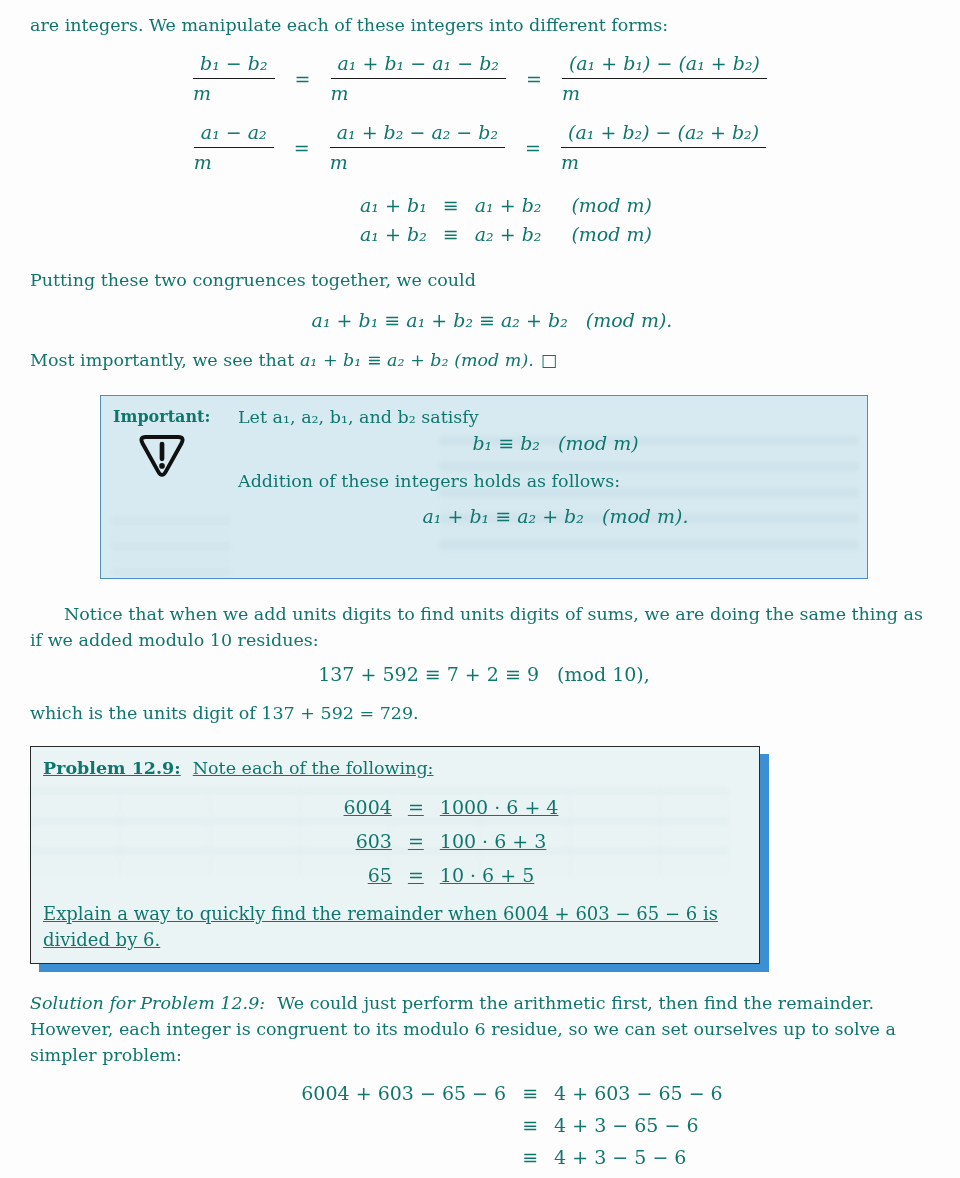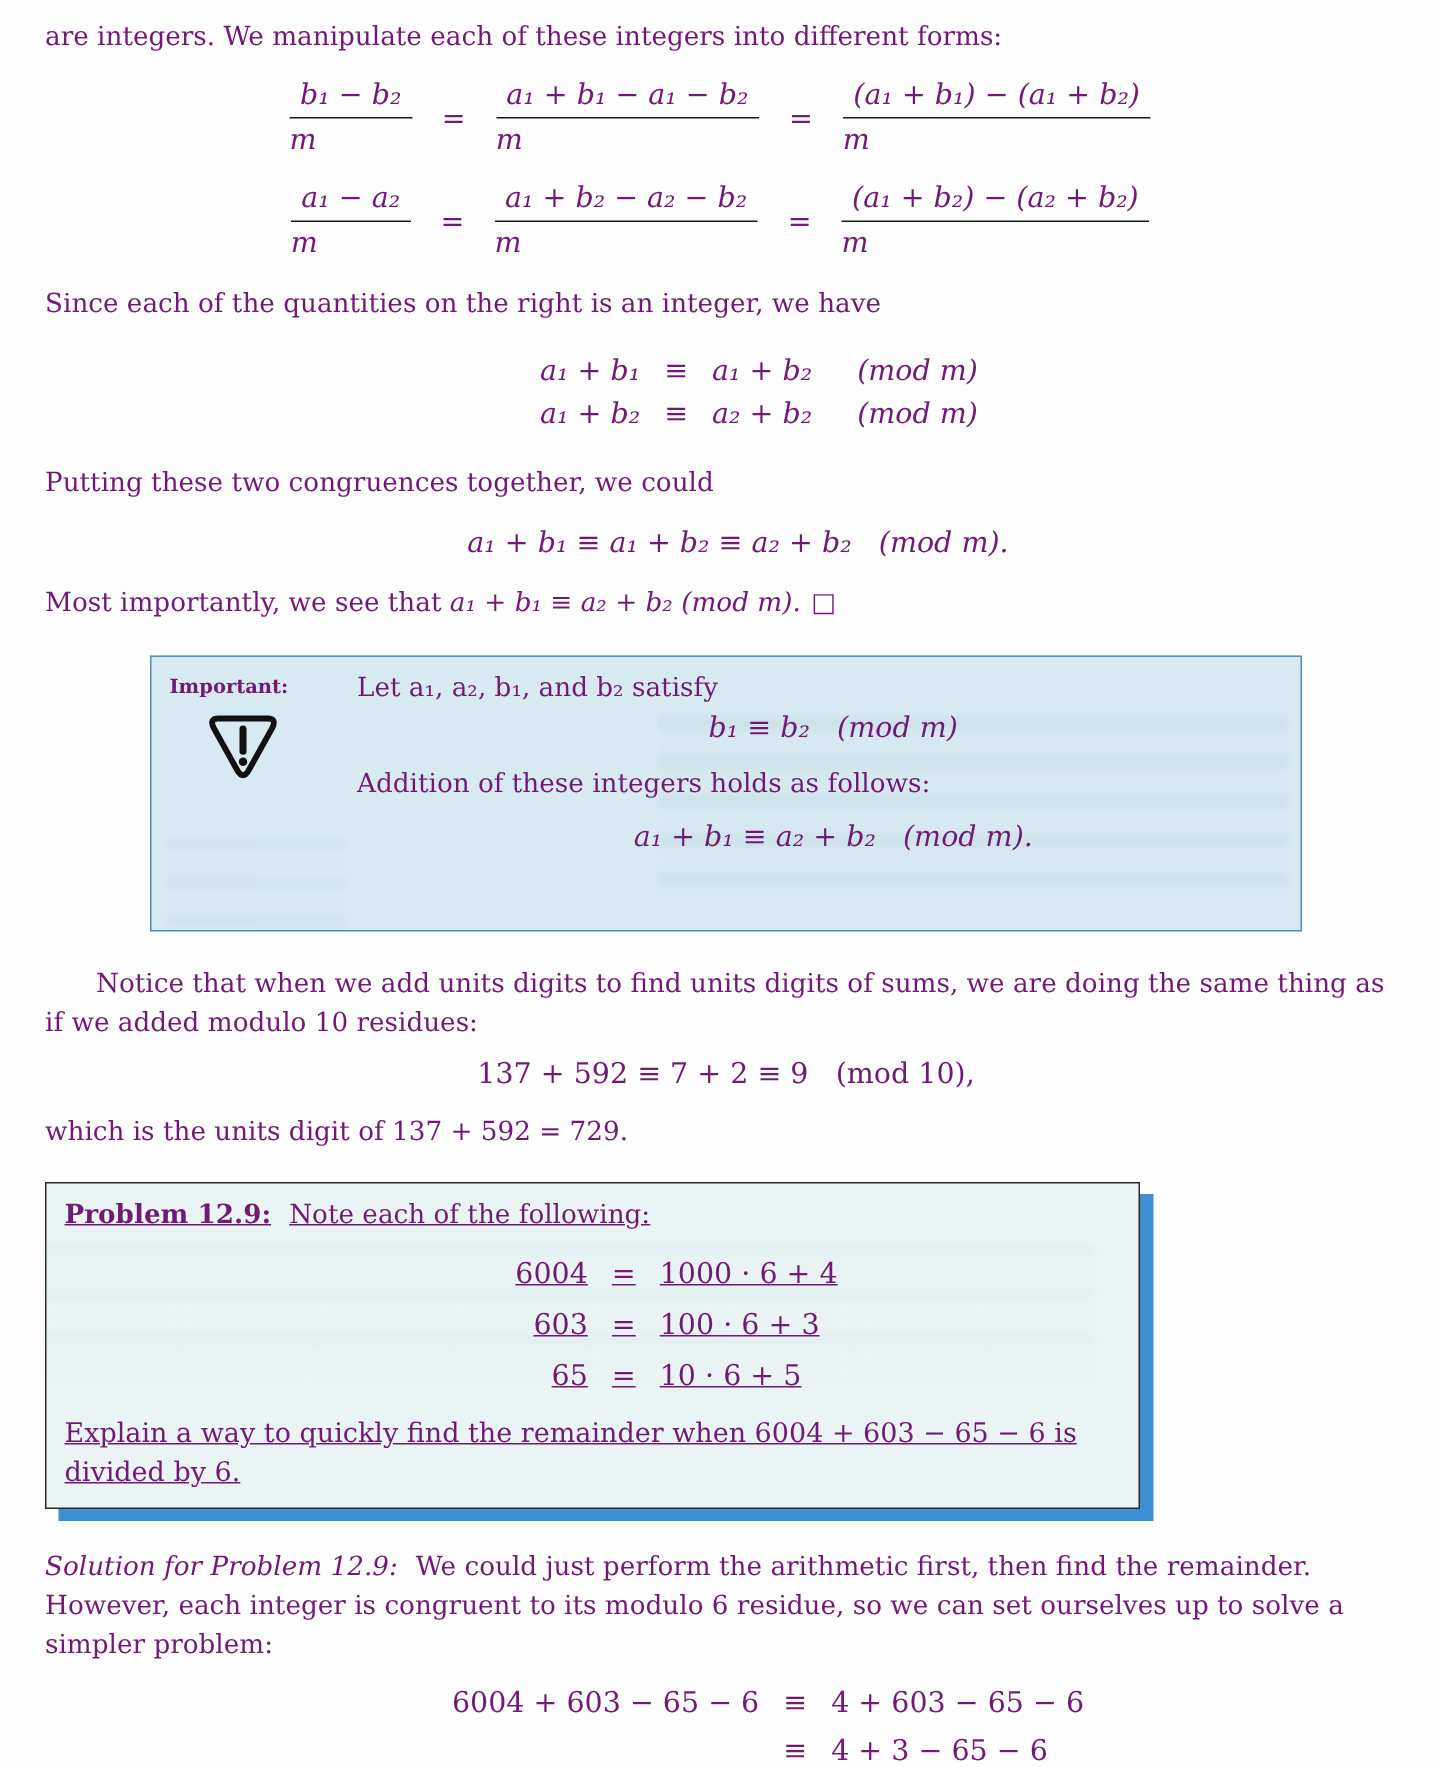--- a/index.html
+++ b/index.html
@@ -2,21 +2,21 @@
 <html><head>
 <meta charset="utf-8">
 <style>
   html,body{margin:0;padding:0;}
   body{background:#ffffff;}
   .page{
     position:relative;
     width:960px;height:1178px;
     background:#fdfdfd;
     font-family:"DejaVu Serif","Liberation Serif",serif;
-    color:#701a75;
+    color:#0f766e;
     overflow:hidden;
     box-sizing:border-box;
     padding-top:12px;
   }
   .para{
     margin:0 30px;
     font-size:17.5px;
     line-height:26px;
   }
   .para.indent{text-indent:34px;}
@@ -67,21 +67,21 @@
     width:768px;
     box-sizing:border-box;
     min-height:184px;
     background:#d8eaf1;
     border:1px solid #4d8fbe;
     display:flex;
     padding:9px 10px 10px 12px;
     overflow:hidden;
   }
   .imp-left{width:125px;flex-shrink:0;display:flex;flex-direction:column;align-items:flex-start;}
-  .imp-label{font-weight:bold;font-size:13px;line-height:24px;}
+  .imp-label{font-weight:bold;font-size:16px;line-height:24px;}
   .imp-icon{margin:4px 0 0 24px;}
   .imp-content{flex:1;position:relative;}
   .imp-line{margin:0;font-size:17.5px;line-height:24px;}
   .imp-line.mid{margin-top:12px;}
   .imp-eq{text-align:center;font-size:19px;line-height:28px;position:relative;left:8px;}
   .imp-eq.first{margin-top:11px;}
   .imp-eq.last{margin-top:9px;}
 
   
   .ghost{
@@ -175,21 +175,20 @@
         <span class="den">m</span>
       </span>
       <span class="rel">=</span>
       <span class="frac">
         <span class="num">(a₁ + b₂) − (a₂ + b₂)</span>
         <span class="den">m</span>
       </span>
     </div>
   </div>
 
-  <p class="para">Since each of the quantities on the right is an integer, we have</p>
 
   <div class="cong-grid mi">
     <span class="lhs">a₁ + b₁</span>
     <span class="rel">≡</span>
     <span class="rhs">a₁ + b₂</span>
     <span class="mod">(mod m)</span>
     <span class="lhs">a₁ + b₂</span>
     <span class="rel">≡</span>
     <span class="rhs">a₂ + b₂</span>
     <span class="mod">(mod m)</span>

